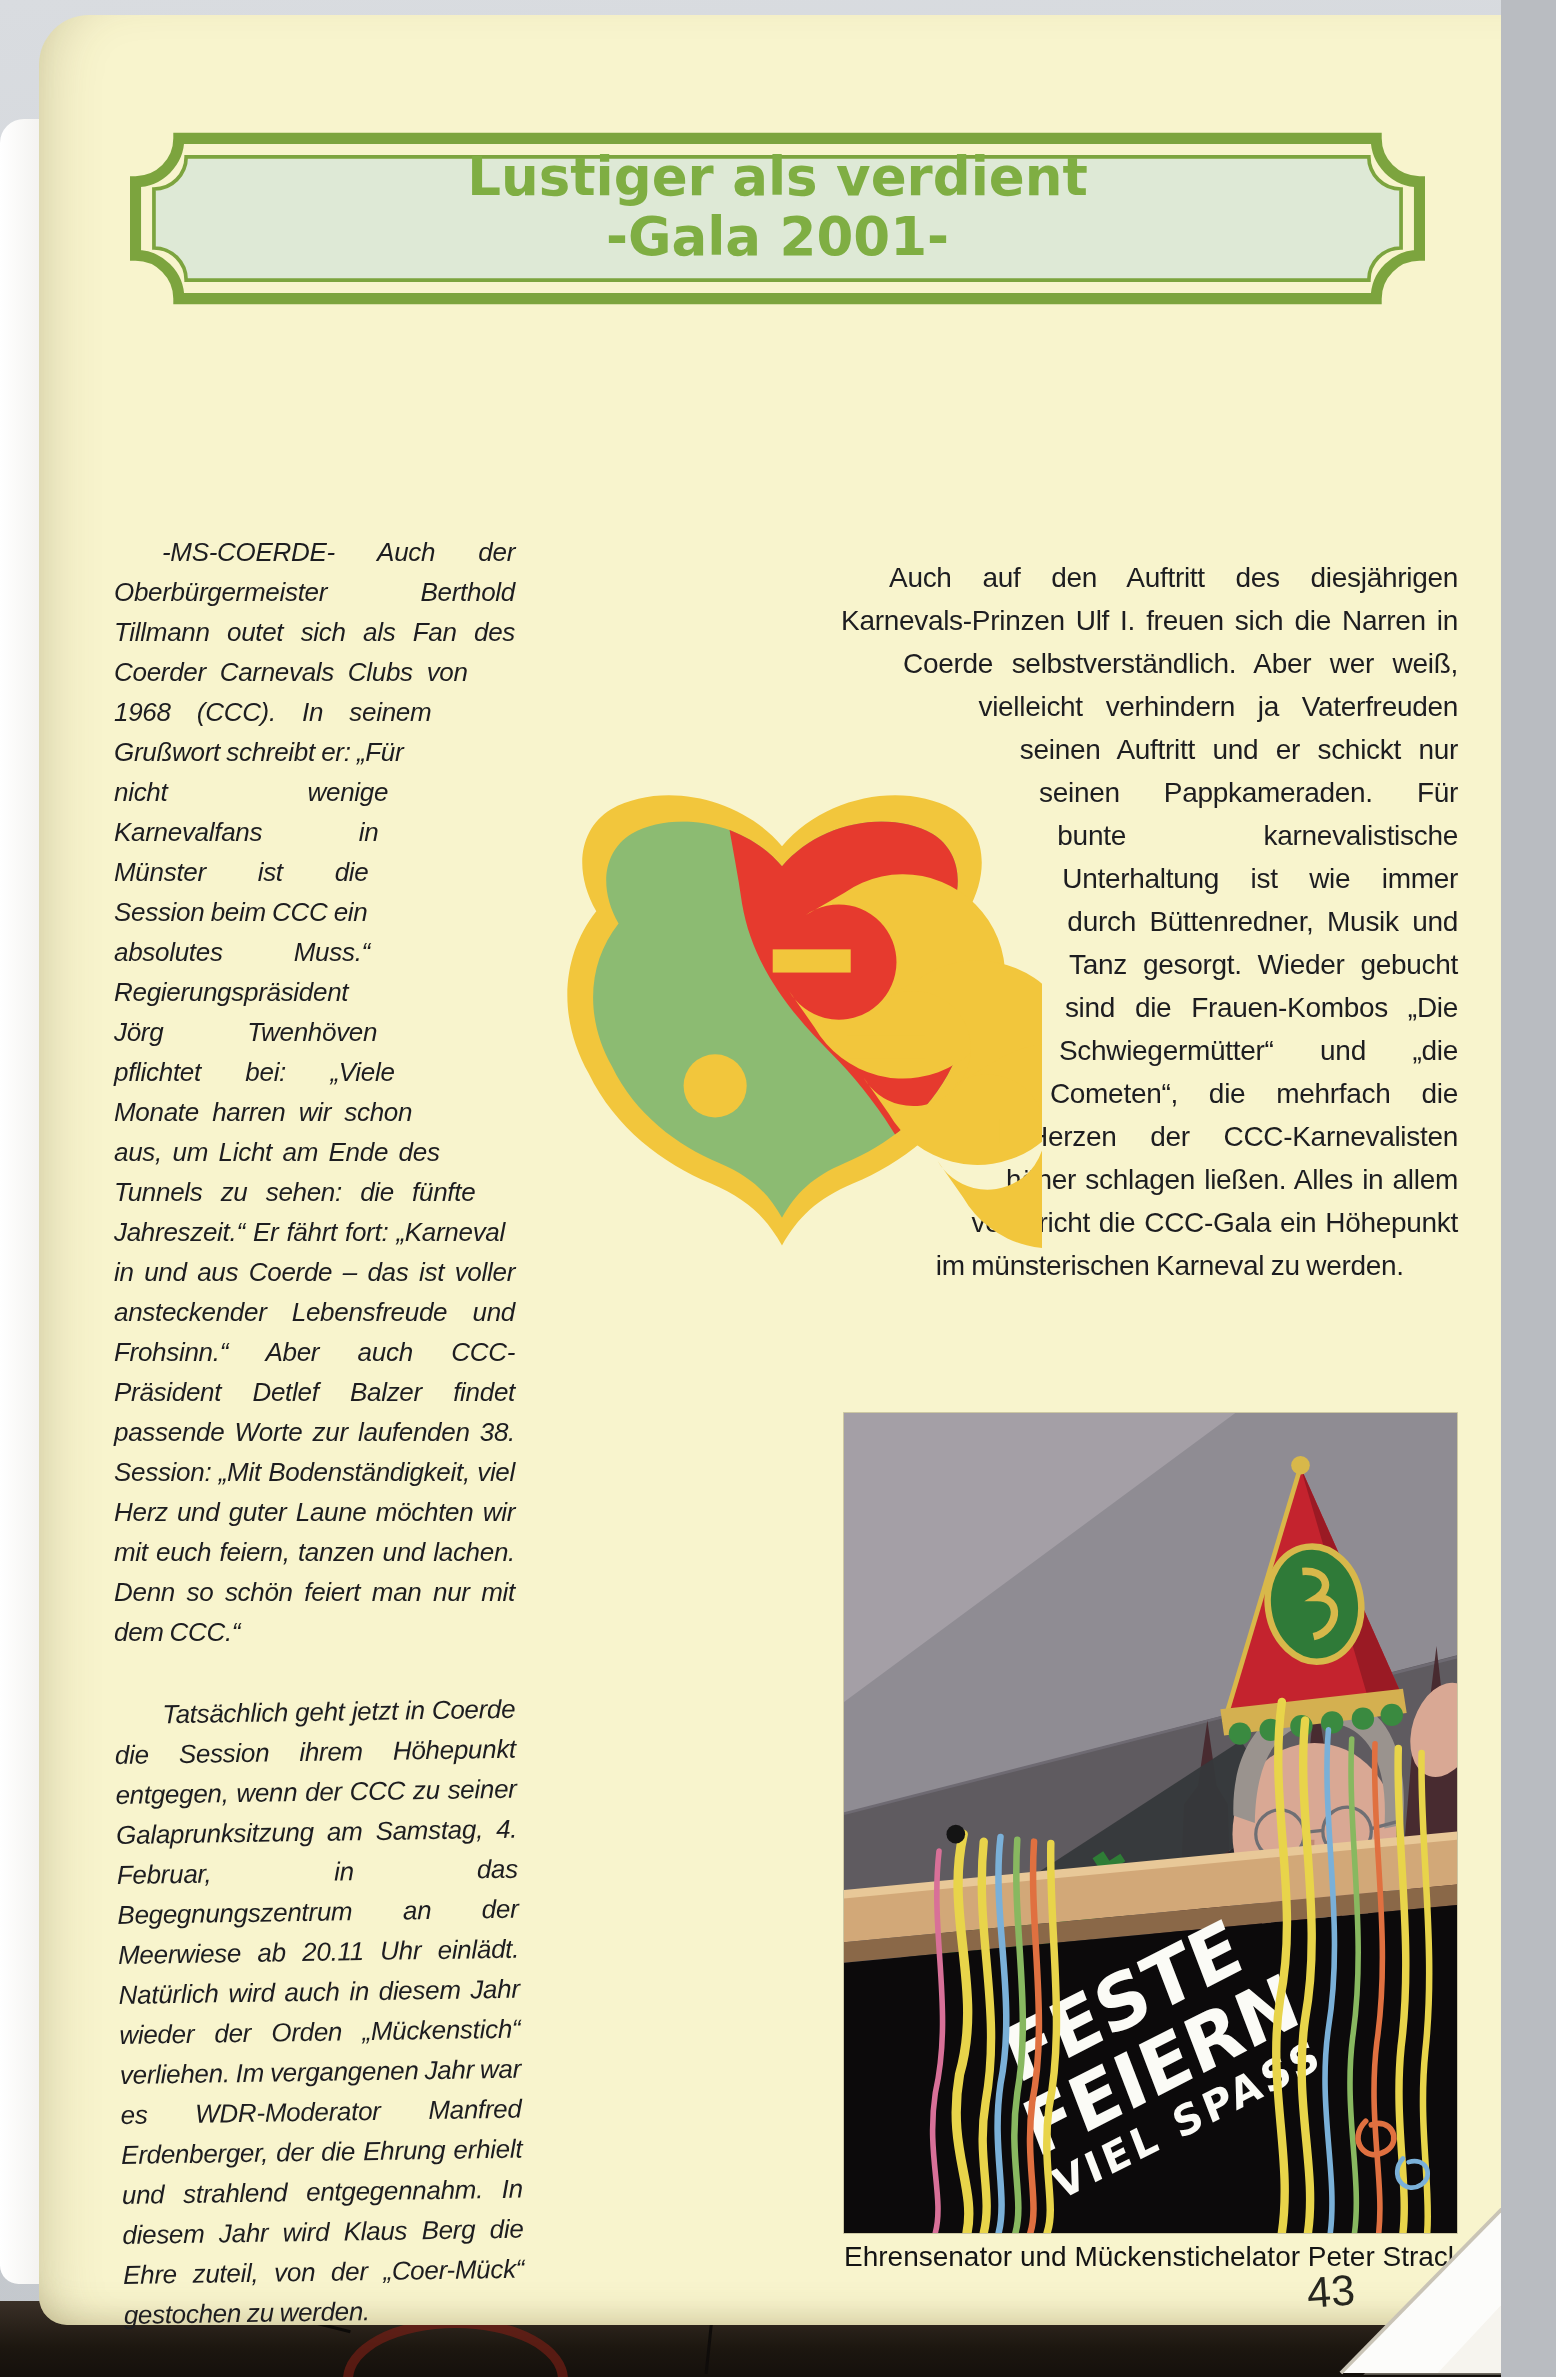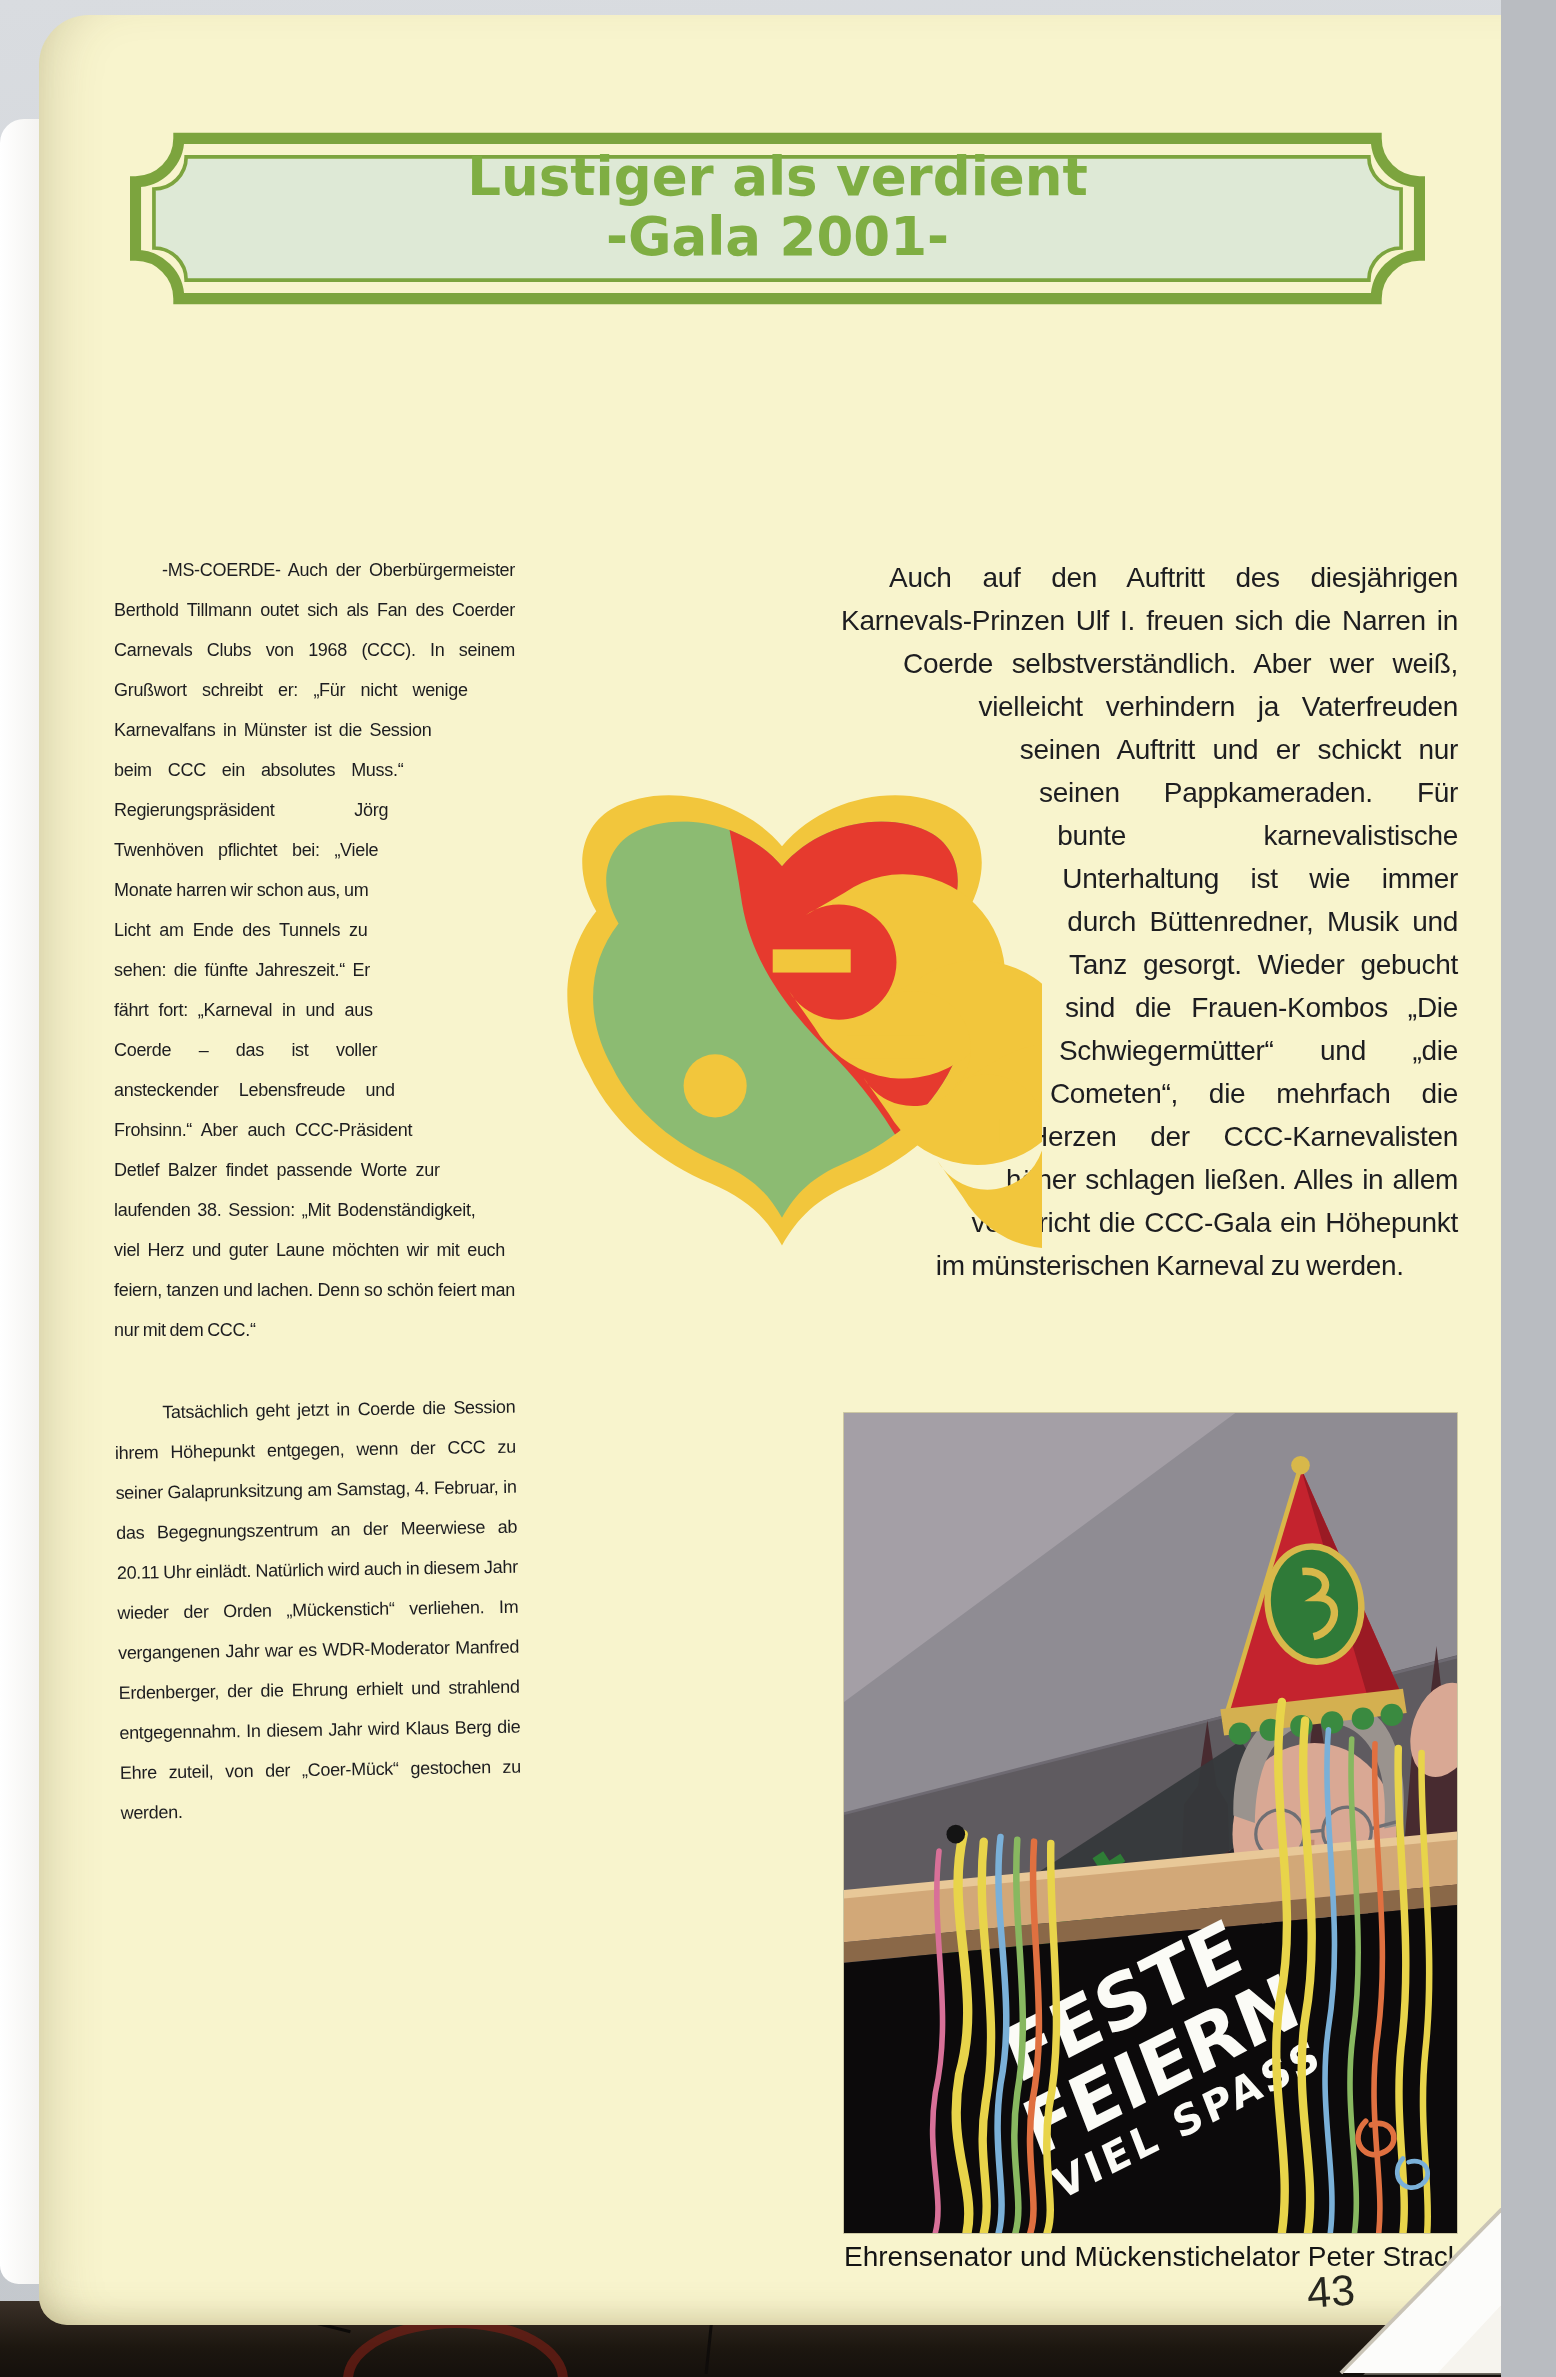--- a/index.html
+++ b/index.html
@@ -22,22 +22,22 @@
 
   
   .title-box{position:absolute;left:121px;top:131px;width:1313px;height:175px;}
   .title-text{position:absolute;left:121px;top:147px;width:1313px;text-align:center;
               color:#7fae43;font-family:"DejaVu Sans",sans-serif;font-weight:bold;
               font-size:53px;line-height:60px;letter-spacing:0px;}
 
   
   .col{position:absolute;color:#1d1d20;text-align:justify;
        font-family:"Liberation Sans",sans-serif;}
-  .leftcol{left:114px;top:550px;width:401px;font-size:18px;line-height:40px;
-           letter-spacing:-0.3px;word-spacing:-1.1px;}
+  .leftcol{left:114px;top:532px;width:401px;font-size:26px;line-height:40px;
+           letter-spacing:-0.3px;word-spacing:-1.1px;font-style:italic;}
   .leftcol .p2{clear:both;margin:43px 0 0 0;transform:rotate(-0.9deg);transform-origin:left top;}
   .rightcol{left:841px;top:556px;width:617px;font-size:28px;line-height:43px;
             letter-spacing:-0.3px;word-spacing:-0.9px;}
   .col p{margin:0;text-indent:48px;}
   .logo-spacer{float:right;width:168px;height:802px;
     shape-outside:polygon(168px 126px,104px 172px,48px 252px,20.5px 364px,28px 475px,73px 578px,140px 653px,168px 695px);}
   .logo-spacer-r{float:left;width:233px;height:839px;
     shape-outside:polygon(0px 110px,98px 140px,172px 200px,216px 298px,228px 401px,213px 508px,163px 606px,89px 695px,0px 746px);}
 
   .ccc-logo{position:absolute;left:522px;top:733px;width:520px;height:533px;}

